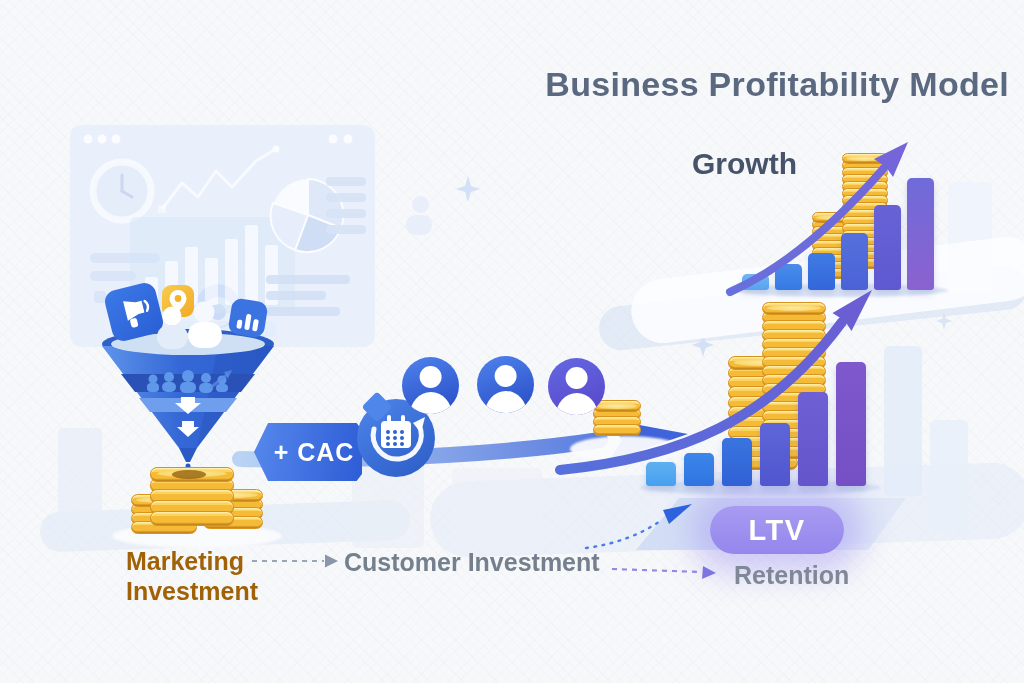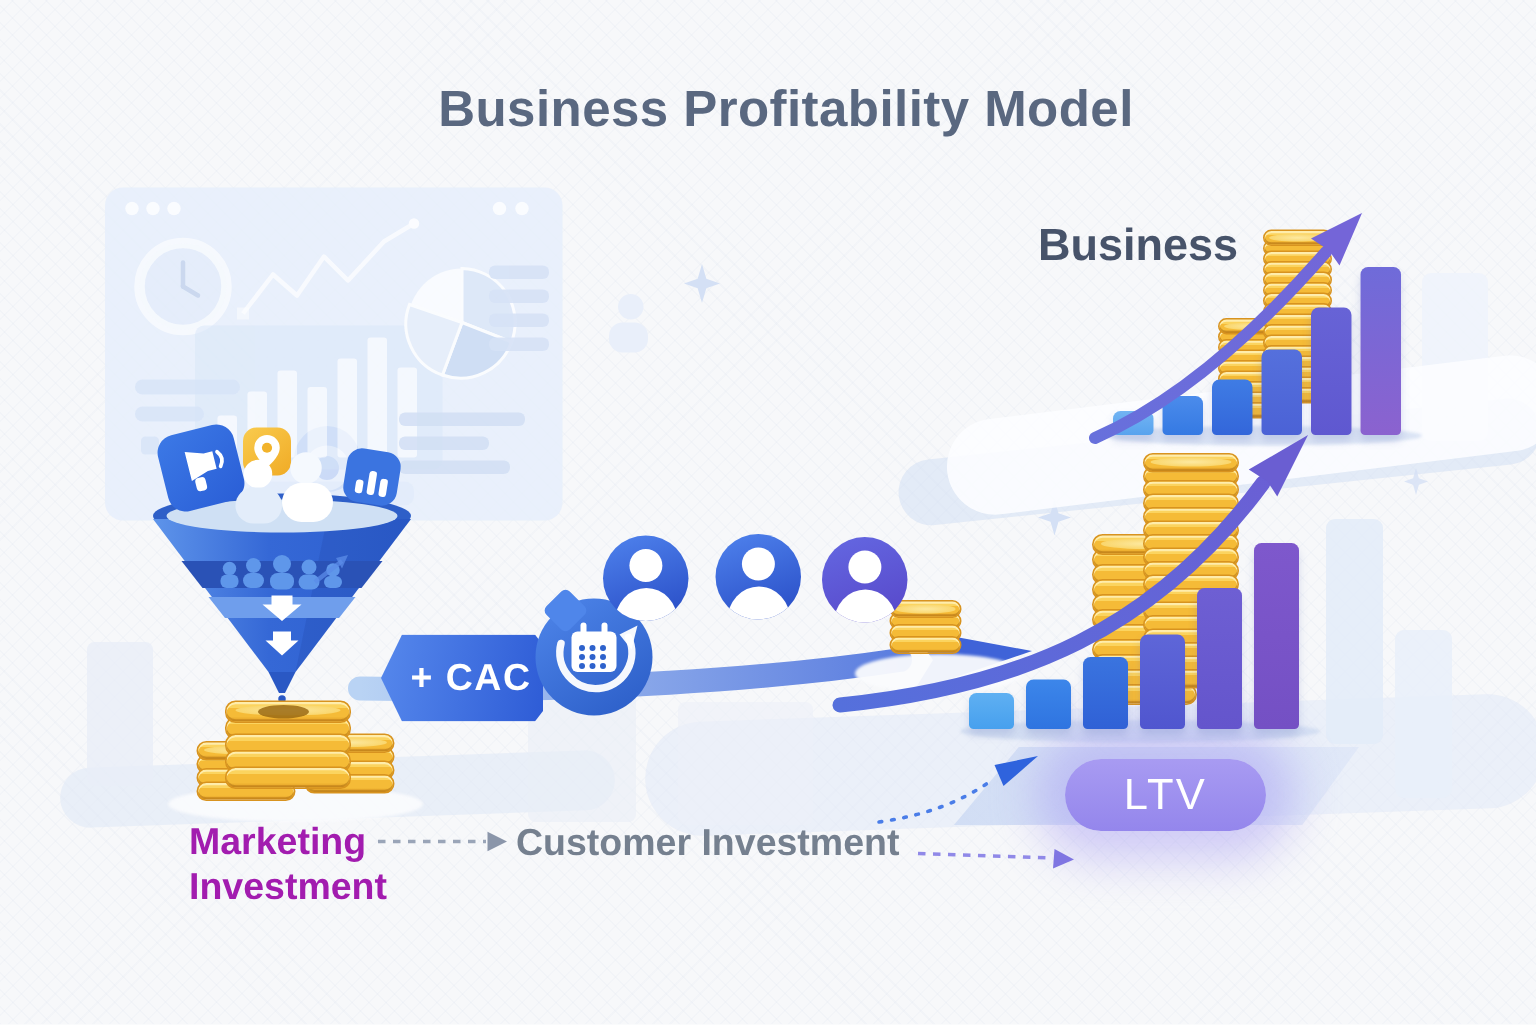--- a/index.html
+++ b/index.html
@@ -4,21 +4,21 @@
 <style>
   html,body{margin:0;padding:0;}
   .canvas{position:relative;width:1024px;height:683px;overflow:hidden;
     background:#f7f8fa;font-family:"Liberation Sans",sans-serif;}
   .canvas::before{content:"";position:absolute;inset:0;z-index:0;
     background:
       repeating-linear-gradient(45deg, rgba(219,226,238,.18) 0 1px, transparent 1px 8px),
       repeating-linear-gradient(-45deg, rgba(219,226,238,.15) 0 1px, transparent 1px 8px);}
   [data-interactable]{box-sizing:border-box;}
 
-  .title{position:absolute;left:0;right:0;top:50px;margin:4px;text-align:center;z-index:9;
+  .title{position:absolute;left:0;right:0;top:50px;margin:15px;text-align:right;z-index:9;
     font-size:34px;font-weight:700;color:#5a6880;letter-spacing:.3px;padding-left:24px;}
 
   
   .window{position:absolute;left:70px;top:125px;width:305px;height:222px;z-index:1;
     border-radius:12px;background:rgba(230,239,251,.85);overflow:hidden;}
   .window svg{opacity:.8;}
 
   
   .shape{position:absolute;}
   .gb1{left:884px;top:346px;width:38px;height:150px;background:rgba(227,236,248,.9);border-radius:6px;z-index:1;}
@@ -118,31 +118,31 @@
   .bars-mid{left:646px;top:362px;height:124px;gap:8px;}
   .bars-mid .bar{width:30px;}
 
   
   .arrows-under{position:absolute;left:0;top:0;z-index:4;pointer-events:none;}
   .arrows-over{position:absolute;left:0;top:0;z-index:8;pointer-events:none;}
 
   
   .revenue-label{position:absolute;left:692px;top:146px;z-index:9;
     font-size:30px;font-weight:700;color:#47536a;line-height:35px;}
-  .flow-label{position:absolute;z-index:9;font-size:25px;font-weight:700;color:#a21caf;}
+  .flow-label{position:absolute;z-index:9;font-size:25px;font-weight:700;color:#a16207;}
   .fl-1{left:126px;top:546px;width:150px;line-height:30px;}
   .fl-2{left:344px;top:548px;white-space:nowrap;color:#75808f;}
   .fl-3{left:734px;top:561px;color:#7e8897;}
 
   
   .ltv-badge{position:absolute;left:710px;top:506px;width:134px;height:48px;border-radius:24px;z-index:5;
     background:linear-gradient(180deg,#a89bf2,#9486ec);
     box-shadow:0 0 30px 20px rgba(160,148,242,.45);
     display:flex;align-items:center;justify-content:center;
-    color:#fff;font-size:29px;font-weight:400;letter-spacing:1.5px;}
+    color:#fff;font-size:29px;font-weight:700;letter-spacing:1.5px;}
 </style>
 </head>
 <body>
 
 <div class="canvas" data-interactable="false">
 
   <h1 class="title" data-interactable="false">Business Profitability Model</h1>
 
   <div class="shape plat-wide" data-interactable="false"></div>
   <div class="shape plat-left" data-interactable="false"></div>
@@ -427,21 +427,22 @@
     <polygon points="908,142 893,177 886,167 874,159" fill="#7465d8" data-interactable="false"></polygon>
     <path d="M252,561 L324,561" stroke="#9aa5b8" stroke-width="2.2" stroke-dasharray="5 5" fill="none" data-interactable="false"></path>
     <polygon points="338,561 325,554.5 325,567.5" fill="#8b96aa" data-interactable="false"></polygon>
     <path d="M612,569 L702,572" stroke="#9089e8" stroke-width="2.2" stroke-dasharray="5 5" fill="none" data-interactable="false"></path>
     <polygon points="716,573 703,566 702,579" fill="#7f75e2" data-interactable="false"></polygon>
     <path d="M586,548 Q630,542 660,521" stroke="#4a7de8" stroke-width="2.4" stroke-dasharray="1.8 6.5" stroke-linecap="round" fill="none" data-interactable="false"></path>
     <polygon points="692,504 669,524 663,510" fill="#2f63dd" data-interactable="false"></polygon>
   </svg>
 
   <div class="revenue-label" data-interactable="false">
-    <div data-interactable="false">Business</div>
+    <div data-interactable="false">Growth</div>
   </div>
   <div class="ltv-badge" data-interactable="false">
     <span data-interactable="false">LTV</span>
   </div>
   <div class="flow-label fl-1" data-interactable="false">Marketing Investment</div>
   <div class="flow-label fl-2" data-interactable="false">Customer Investment</div>
+  <div class="flow-label fl-3" data-interactable="false">Retention</div>
 
 </div>
 
 </body></html>

